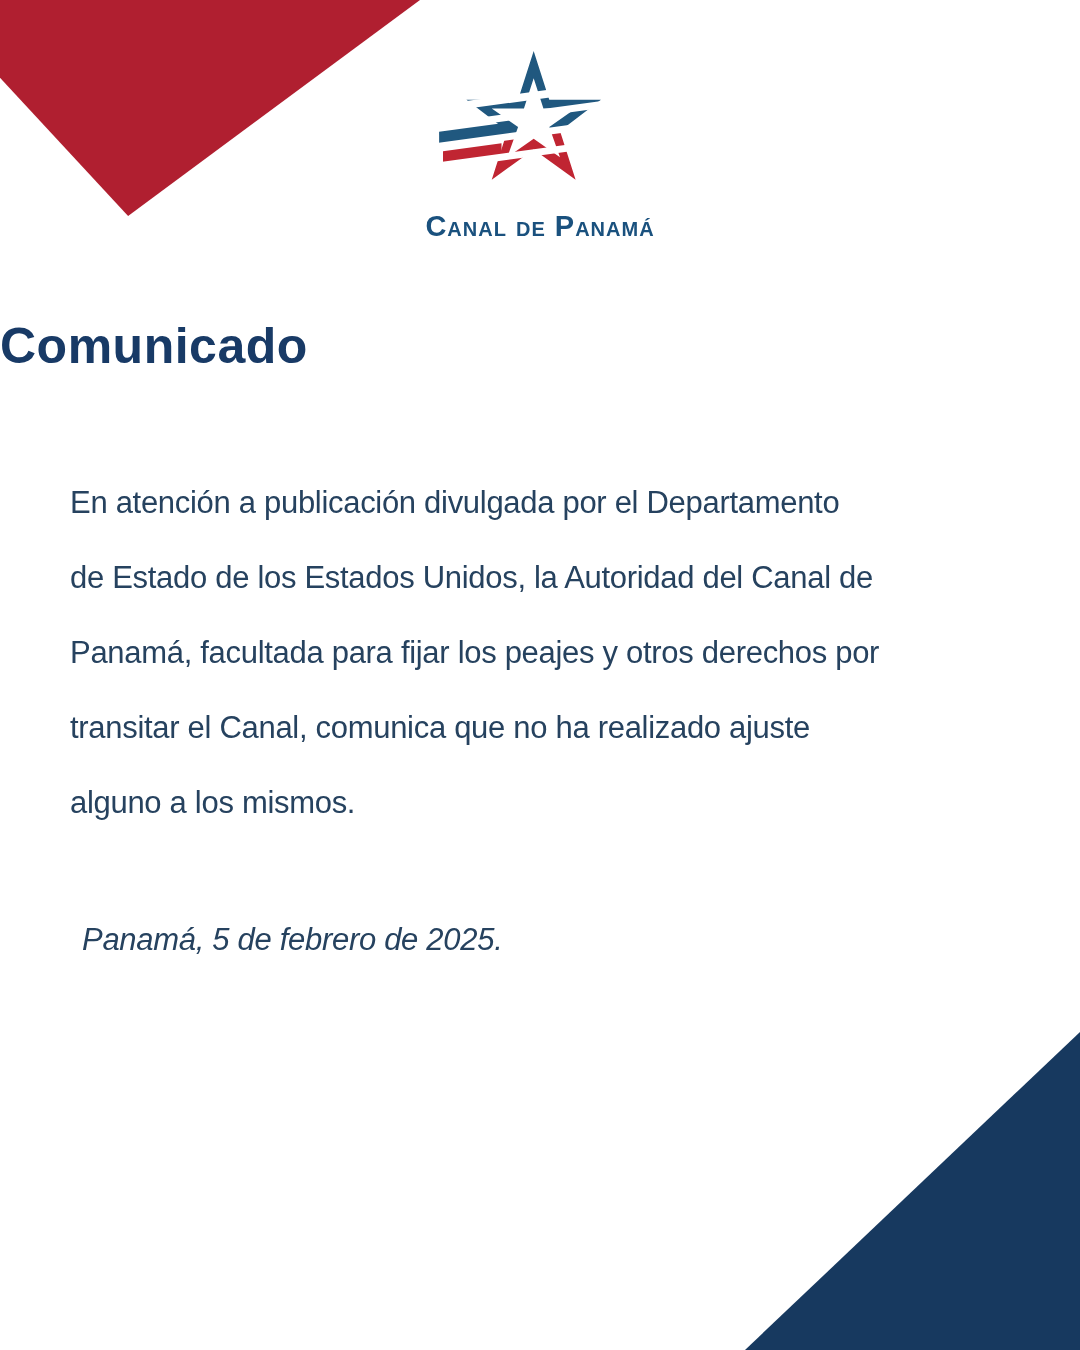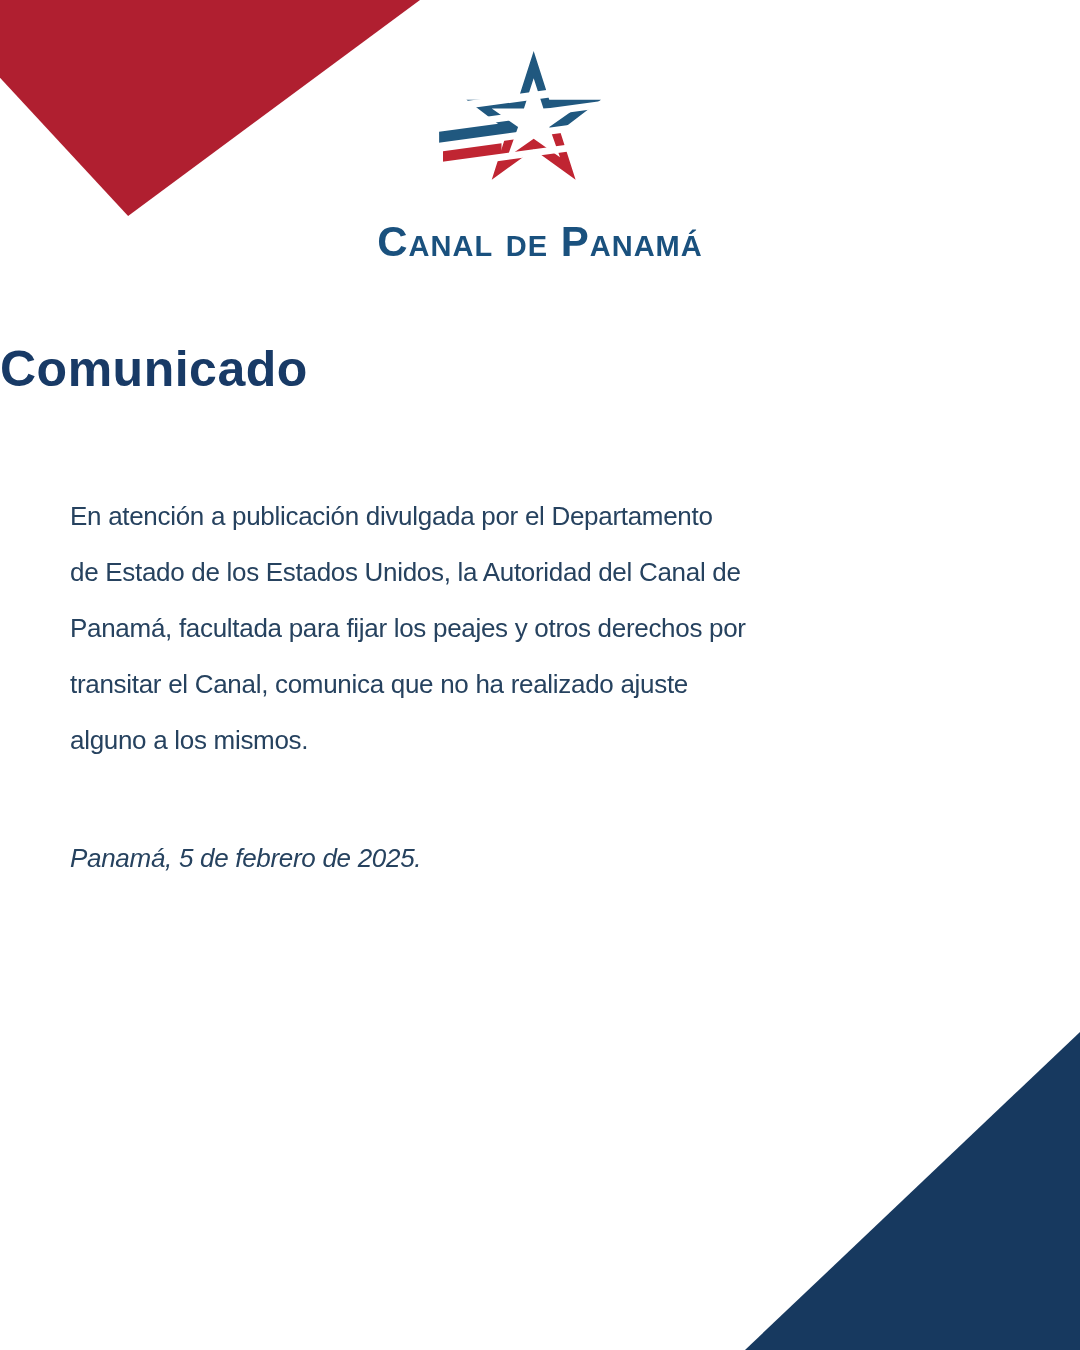--- a/index.html
+++ b/index.html
@@ -29,52 +29,53 @@
   .logo{
     position:relative;
     padding-top:48px;
     text-align:center;
   }
   .logo svg{display:inline-block;width:215px;height:156px;}
   .fill-blue{fill:var(--logo_blue,#20587F);}
   .fill-red{fill:var(--logo_red,#C02532);}
   .fill-white{fill:#ffffff;}
   .wordmark{
-    margin-top:10px;
-    font-size:42px;
+    margin-top:2px;
+    font-size:29px;
     font-weight:bold;
     font-variant:small-caps;
     letter-spacing:1px;
     color:var(--wordmark_blue,#1A517E);
   }
   
   .page-title{
     margin:74px 0 0 0;
     font-size:50px;
     line-height:58px;
     font-weight:bold;
     letter-spacing:.5px;
     color:var(--title_navy,#183A66);
   }
   
   .content{
     margin:90px 70px 0 70px;
     color:var(--text_navy,#26425F);
-    font-size:26px;
-    line-height:56px;
+    font-size:31px;
+    line-height:75px;
     letter-spacing:-0.3px;
   }
   .paragraph{
     margin:0 0 57px 0;
     white-space:pre-line;
   }
   .dateline{
     margin-top:62px;
     font-style:italic;
     white-space:pre-line;
+    margin-left:12px;
   }
 </style>
 </head>
 <body>
 
 <div class="page">
 
   <div class="corner-red"></div>
   <div class="corner-navy"></div>
 

